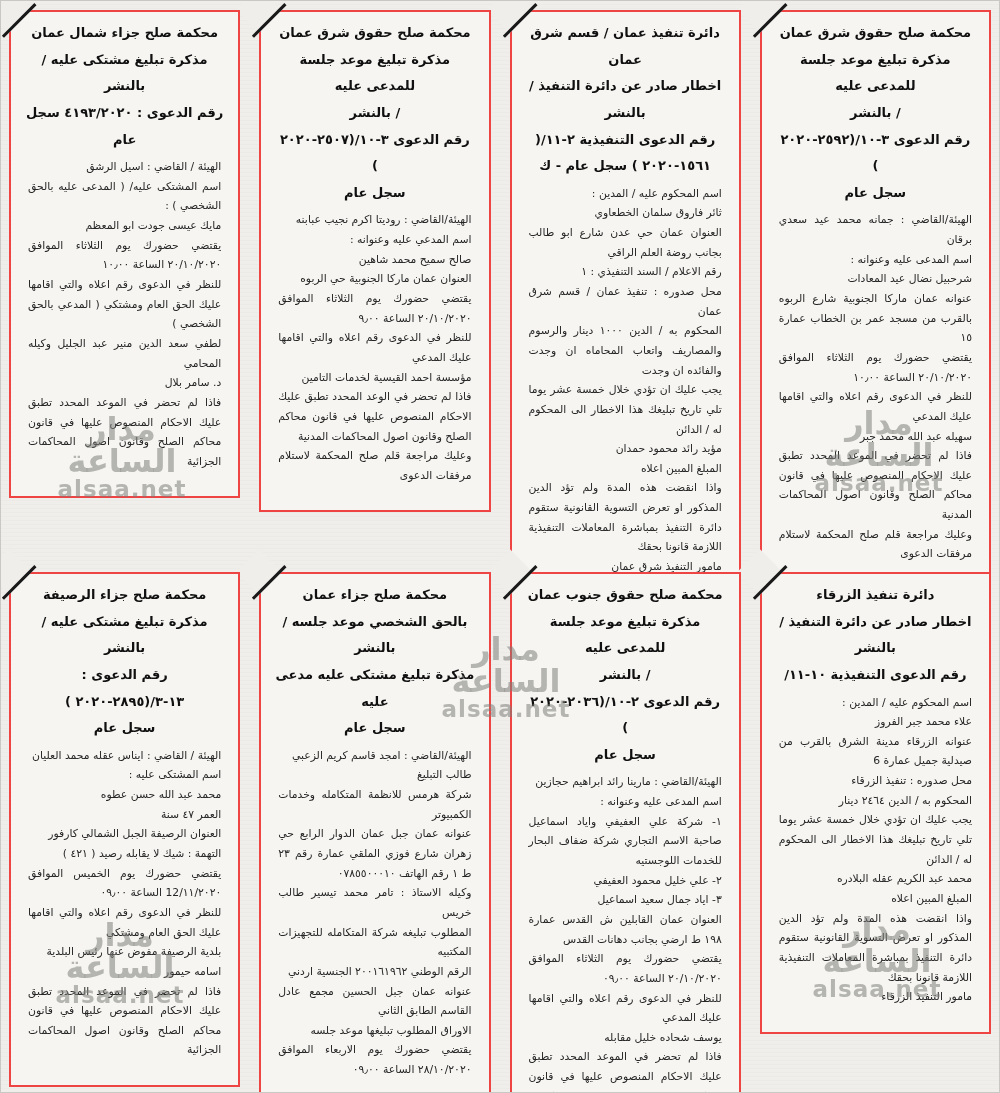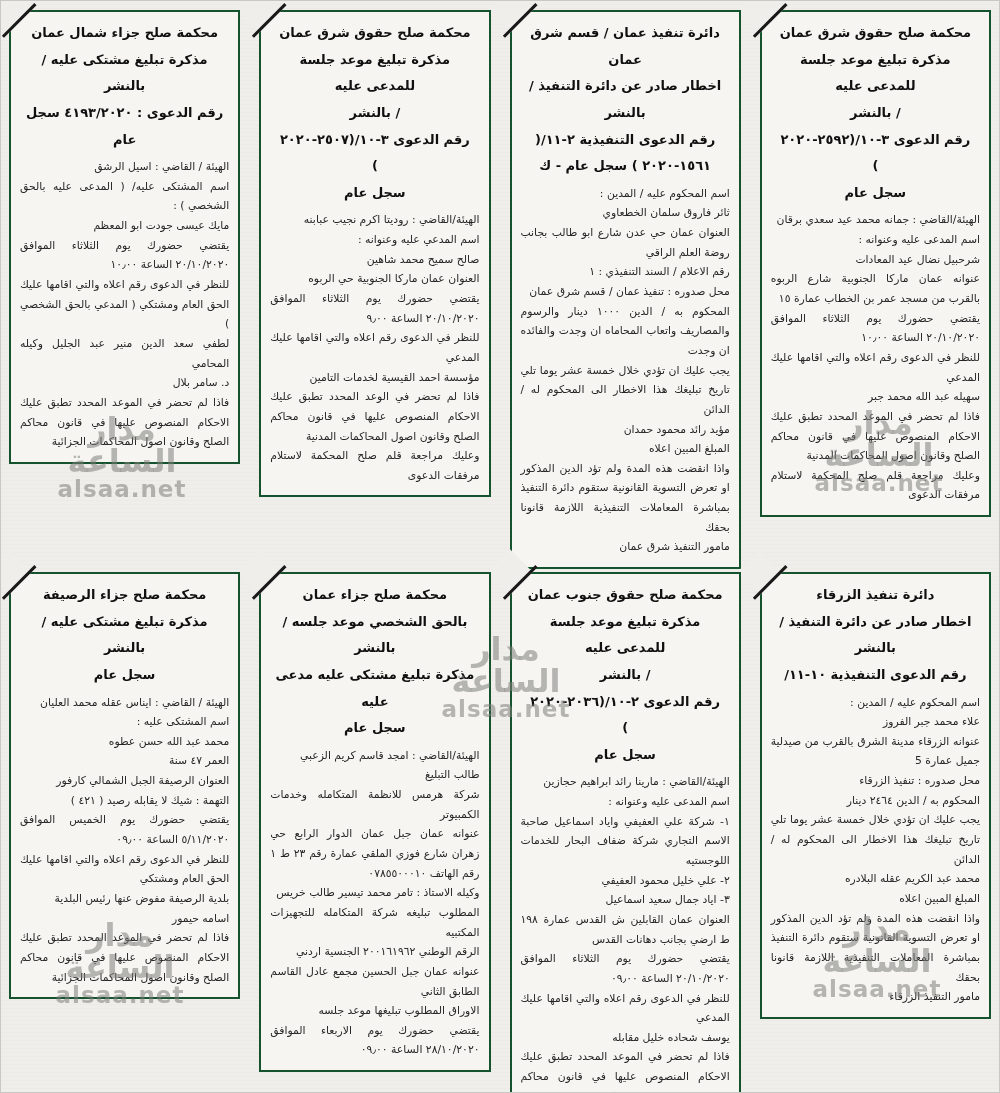--- a/index.html
+++ b/index.html
@@ -10,38 +10,38 @@
     font-family:"DejaVu Sans",sans-serif;
     background-image:repeating-linear-gradient(0deg, rgba(0,0,0,0.015) 0 1px, transparent 1px 4px);
   }
   .page{
     position:absolute;inset:0;padding:9px 8px 0;box-sizing:border-box;
     direction:rtl;
     display:grid;grid-template-columns:repeat(4,1fr);grid-template-rows:562px auto;
     column-gap:19px;align-items:start;
   }
   .notice{
-    position:relative;background:#f6f5f2;border:2px solid #14532d;
-    padding:6px 8px 10px;box-sizing:border-box;color:#161616;
+    position:relative;background:#f6f5f2;border:2px solid #ef4444;
+    padding:6px 8px 25px;box-sizing:border-box;color:#161616;
   }
   
   .notice::before{
     content:"";position:absolute;width:32px;height:32px;left:-18px;top:-18px;
     background:#efeeeb;transform:rotate(45deg);
   }
   .notice::after{
     content:"";position:absolute;left:-15px;top:7px;width:46px;height:2.5px;
     background:#191919;transform:rotate(-45deg);
   }
   .nhead{margin:2px 6px 4px;}
   .hline{
     text-align:center;font-weight:bold;font-size:13px;line-height:2.05;
     color:#101010;
   }
-  .nbody{margin:0 1px;}
+  .nbody{margin:0 9px;}
   .bline{
     margin:0;font-size:10.8px;line-height:1.82;color:#262626;
     text-align:justify;text-align-last:right;
   }
   .wm{
     position:absolute;z-index:6;pointer-events:none;text-align:center;
     color:rgba(125,125,122,0.55);direction:rtl;
   }
   .wm .wm1{display:block;font-size:32px;font-weight:bold;line-height:1.0;}
   .wm .wm2{display:block;font-size:23px;font-weight:bold;letter-spacing:1px;line-height:1.1;direction:ltr;}
@@ -135,21 +135,21 @@
 
   <section class="notice">
     <div class="nhead">
         <div class="hline">دائرة تنفيذ الزرقاء</div>
         <div class="hline">اخطار صادر عن دائرة التنفيذ / بالنشر</div>
         <div class="hline">رقم الدعوى التنفيذية ١٠-١١/</div>
       </div>
     <div class="nbody">
         <p class="bline">اسم المحكوم عليه / المدين :</p>
         <p class="bline">علاء محمد جبر الفروز</p>
-        <p class="bline">عنوانه الزرقاء مدينة الشرق بالقرب من صيدلية جميل عمارة 5</p>
+        <p class="bline">عنوانه الزرقاء مدينة الشرق بالقرب من صيدلية جميل عمارة 6</p>
         <p class="bline">محل صدوره : تنفيذ الزرقاء</p>
         <p class="bline">المحكوم به / الدين ٢٤٦٤ دينار</p>
         <p class="bline">يجب عليك ان تؤدي خلال خمسة عشر يوما تلي تاريخ تبليغك هذا الاخطار الى المحكوم له / الدائن</p>
         <p class="bline">محمد عبد الكريم عقله البلادره</p>
         <p class="bline">المبلغ المبين اعلاه</p>
         <p class="bline">واذا انقضت هذه المدة ولم تؤد الدين المذكور او تعرض التسوية القانونية ستقوم دائرة التنفيذ بمباشرة المعاملات التنفيذية اللازمة قانونا بحقك</p>
         <p class="bline">مامور التنفيذ الزرقاء</p>
       </div>
   </section>
 
@@ -193,30 +193,31 @@
         <p class="bline">عنوانه عمان جبل الحسين مجمع عادل القاسم الطابق الثاني</p>
         <p class="bline">الاوراق المطلوب تبليغها موعد جلسه</p>
         <p class="bline">يقتضي حضورك يوم الاربعاء الموافق ٢٨/١٠/٢٠٢٠ الساعة ٠٩٫٠٠</p>
       </div>
   </section>
 
   <section class="notice">
     <div class="nhead">
         <div class="hline">محكمة صلح جزاء الرصيفة</div>
         <div class="hline">مذكرة تبليغ مشتكى عليه / بالنشر</div>
+        <div class="hline">رقم الدعوى : ١٣-٣/(٢٨٩٥-٢٠٢٠ )</div>
         <div class="hline">سجل عام</div>
       </div>
     <div class="nbody">
         <p class="bline">الهيئة / القاضي : ايناس عقله محمد العليان</p>
         <p class="bline">اسم المشتكى عليه :</p>
         <p class="bline">محمد عبد الله حسن عطوه</p>
         <p class="bline">العمر ٤٧ سنة</p>
         <p class="bline">العنوان الرصيفة الجبل الشمالي كارفور</p>
         <p class="bline">التهمة : شيك لا يقابله رصيد ( ٤٢١ )</p>
-        <p class="bline">يقتضي حضورك يوم الخميس الموافق ٥/١١/٢٠٢٠ الساعة ٠٩٫٠٠</p>
+        <p class="bline">يقتضي حضورك يوم الخميس الموافق 12/١١/٢٠٢٠ الساعة ٠٩٫٠٠</p>
         <p class="bline">للنظر في الدعوى رقم اعلاه والتي اقامها عليك الحق العام ومشتكي</p>
         <p class="bline">بلدية الرصيفة مفوض عنها رئيس البلدية</p>
         <p class="bline">اسامه حيمور</p>
         <p class="bline">فاذا لم تحضر في الموعد المحدد تطبق عليك الاحكام المنصوص عليها في قانون محاكم الصلح وقانون اصول المحاكمات الجزائية</p>
       </div>
   </section>
 
 </div>
 
 <div class="wm" style="left:46px;top:412px;width:150px;">

